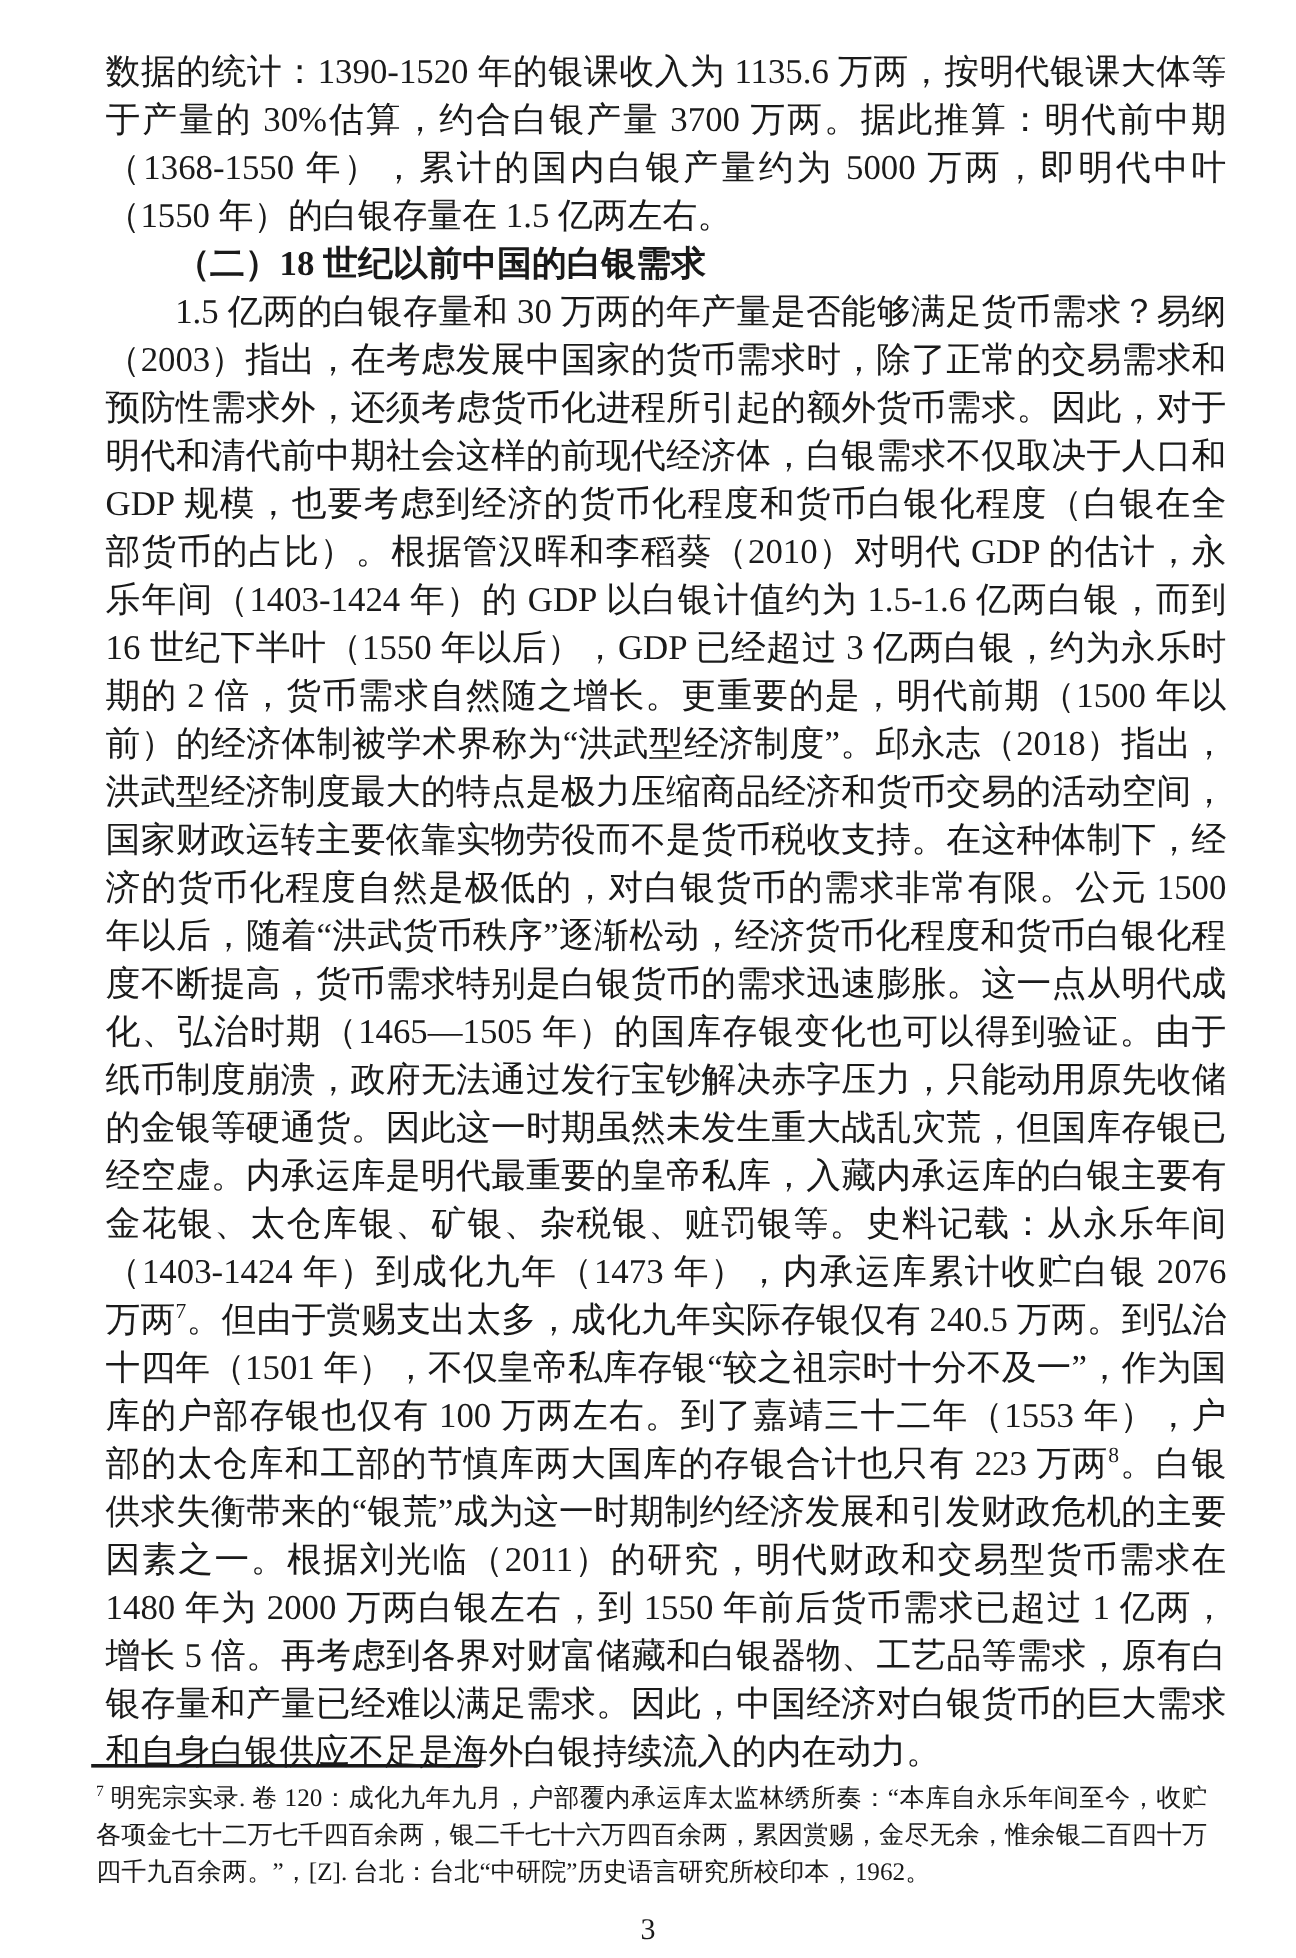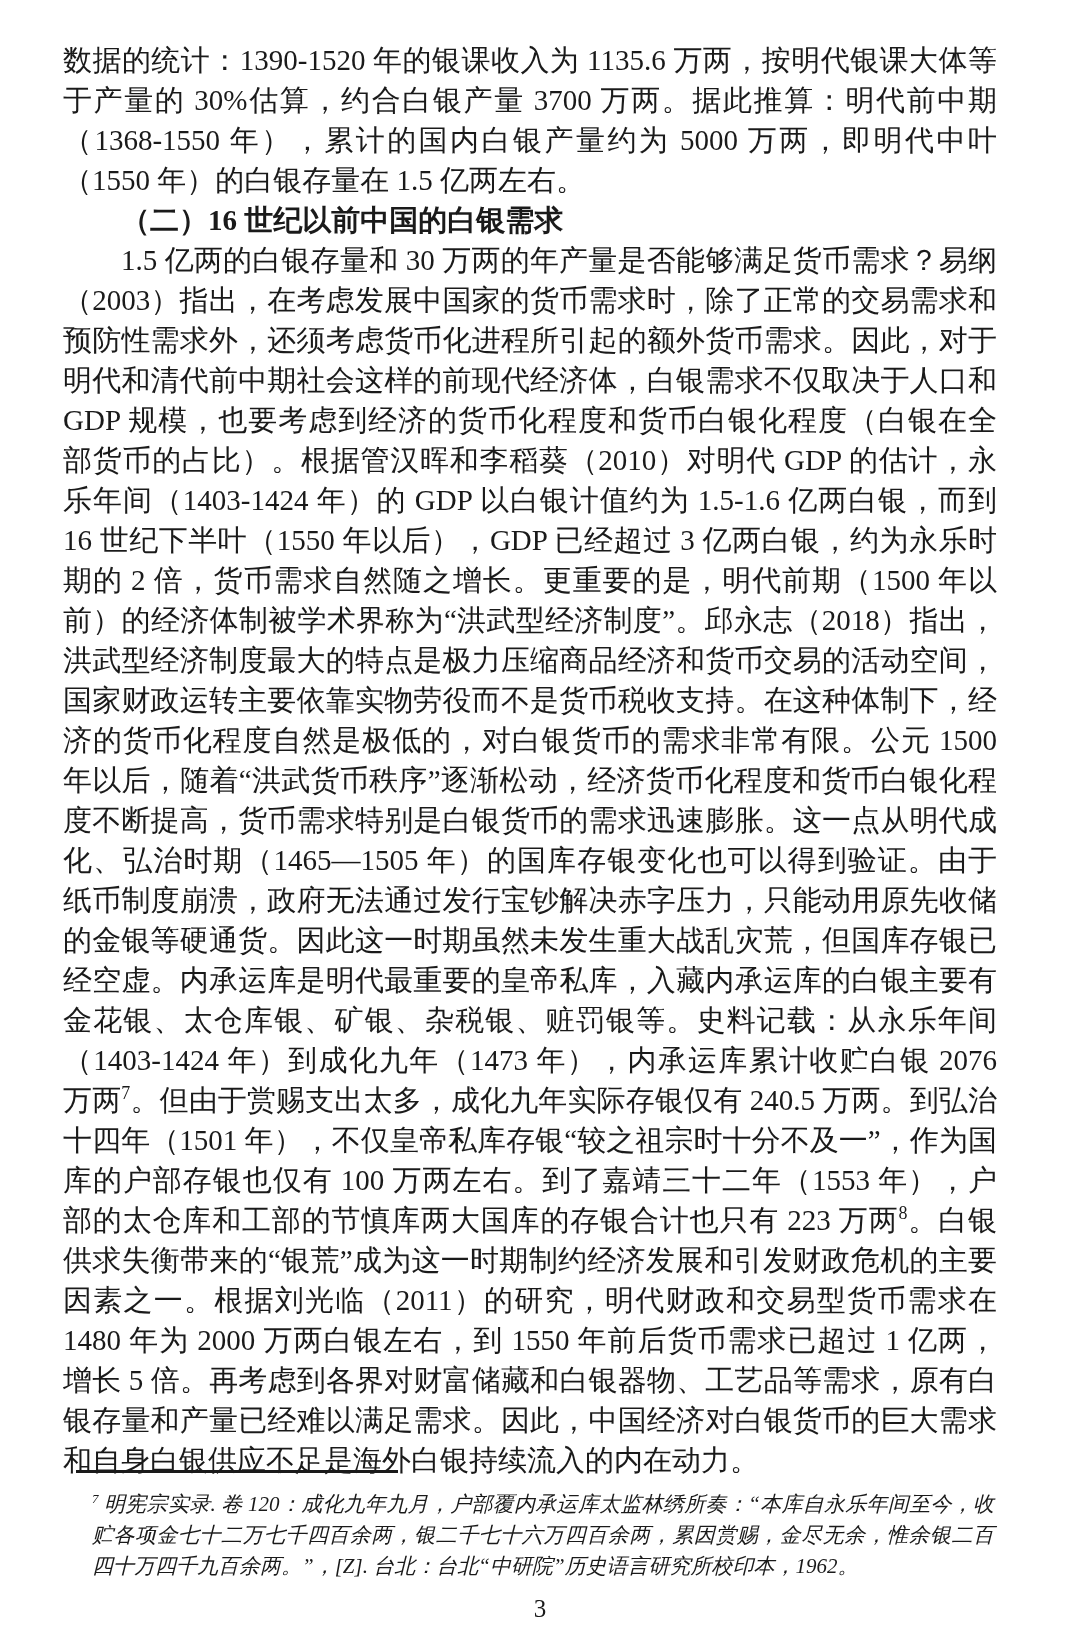--- a/index.html
+++ b/index.html
@@ -11,21 +11,21 @@
     height: 1632px;
     background: #ffffff;
     color: #1a1a1a;
     font-family: "Liberation Serif", "DejaVu Serif", serif;
     position: relative;
     overflow: hidden;
   }
   .doc-content {
     position: absolute;
     top: 40px;
-    left: 63px;
+    left: 88px;
     width: 934px;
   }
   .para {
     margin: 0;
     font-size: 29px;
     line-height: 40px;
     text-align: justify;
     text-justify: inter-character;
   }
   .para.indent {
@@ -45,44 +45,43 @@
     left: 76px;
     width: 934px;
   }
   .fn-divider {
     width: 322px;
     height: 0;
     border-top: 3px solid #1a1a1a;
     margin: 0 0 10px 0;
   }
   .footnote {
-    margin: 16px;
+    margin: 4px;
     font-size: 21px;
     line-height: 31px;
     text-align: justify;
     text-justify: inter-character;
-    font-style: italic;
   }
   .page-number {
     position: absolute;
     top: 1594px;
     left: 0;
     width: 1080px;
     text-align: center;
     font-size: 25px;
     line-height: 30px;
   }
 </style>
 </head>
 <body>
 
 <main class="doc-page">
   <section class="doc-content">
       <p class="para">数据的统计：1390-1520 年的银课收入为 1135.6 万两，按明代银课大体等于产量的 30%估算，约合白银产量 3700 万两。据此推算：明代前中期（1368-1550 年），累计的国内白银产量约为 5000 万两，即明代中叶（1550 年）的白银存量在 1.5 亿两左右。</p>
-      <p class="para heading indent">（二）16 世纪以前中国的白银需求</p>
+      <p class="para heading indent">（二）18 世纪以前中国的白银需求</p>
       <p class="para indent">1.5 亿两的白银存量和 30 万两的年产量是否能够满足货币需求？易纲（2003）指出，在考虑发展中国家的货币需求时，除了正常的交易需求和预防性需求外，还须考虑货币化进程所引起的额外货币需求。因此，对于明代和清代前中期社会这样的前现代经济体，白银需求不仅取决于人口和 GDP 规模，也要考虑到经济的货币化程度和货币白银化程度（白银在全部货币的占比）。根据管汉晖和李稻葵（2010）对明代 GDP 的估计，永乐年间（1403-1424 年）的 GDP 以白银计值约为 1.5-1.6 亿两白银，而到 16 世纪下半叶（1550 年以后），GDP 已经超过 3 亿两白银，约为永乐时期的 2 倍，货币需求自然随之增长。更重要的是，明代前期（1500 年以前）的经济体制被学术界称为“洪武型经济制度”。邱永志（2018）指出，洪武型经济制度最大的特点是极力压缩商品经济和货币交易的活动空间，国家财政运转主要依靠实物劳役而不是货币税收支持。在这种体制下，经济的货币化程度自然是极低的，对白银货币的需求非常有限。公元 1500 年以后，随着“洪武货币秩序”逐渐松动，经济货币化程度和货币白银化程度不断提高，货币需求特别是白银货币的需求迅速膨胀。这一点从明代成化、弘治时期（1465—1505 年）的国库存银变化也可以得到验证。由于纸币制度崩溃，政府无法通过发行宝钞解决赤字压力，只能动用原先收储的金银等硬通货。因此这一时期虽然未发生重大战乱灾荒，但国库存银已经空虚。内承运库是明代最重要的皇帝私库，入藏内承运库的白银主要有金花银、太仓库银、矿银、杂税银、赃罚银等。史料记载：从永乐年间（1403-1424 年）到成化九年（1473 年），内承运库累计收贮白银 2076 万两<sup class="fn-ref">7</sup>。但由于赏赐支出太多，成化九年实际存银仅有 240.5 万两。到弘治十四年（1501 年），不仅皇帝私库存银“较之祖宗时十分不及一”，作为国库的户部存银也仅有 100 万两左右。到了嘉靖三十二年（1553 年），户部的太仓库和工部的节慎库两大国库的存银合计也只有 223 万两<sup class="fn-ref">8</sup>。白银供求失衡带来的“银荒”成为这一时期制约经济发展和引发财政危机的主要因素之一。根据刘光临（2011）的研究，明代财政和交易型货币需求在 1480 年为 2000 万两白银左右，到 1550 年前后货币需求已超过 1 亿两，增长 5 倍。再考虑到各界对财富储藏和白银器物、工艺品等需求，原有白银存量和产量已经难以满足需求。因此，中国经济对白银货币的巨大需求和自身白银供应不足是海外白银持续流入的内在动力。</p>
     </section>
 
   <section class="doc-footer">
     <div class="fn-divider"></div>
     <div>
         <p class="footnote"><sup class="fn-marker">7</sup> 明宪宗实录. 卷 120：成化九年九月，户部覆内承运库太监林绣所奏：“本库自永乐年间至今，收贮各项金七十二万七千四百余两，银二千七十六万四百余两，累因赏赐，金尽无余，惟余银二百四十万四千九百余两。”，[Z]. 台北：台北“中研院”历史语言研究所校印本，1962。</p>
       </div>
   </section>
 

